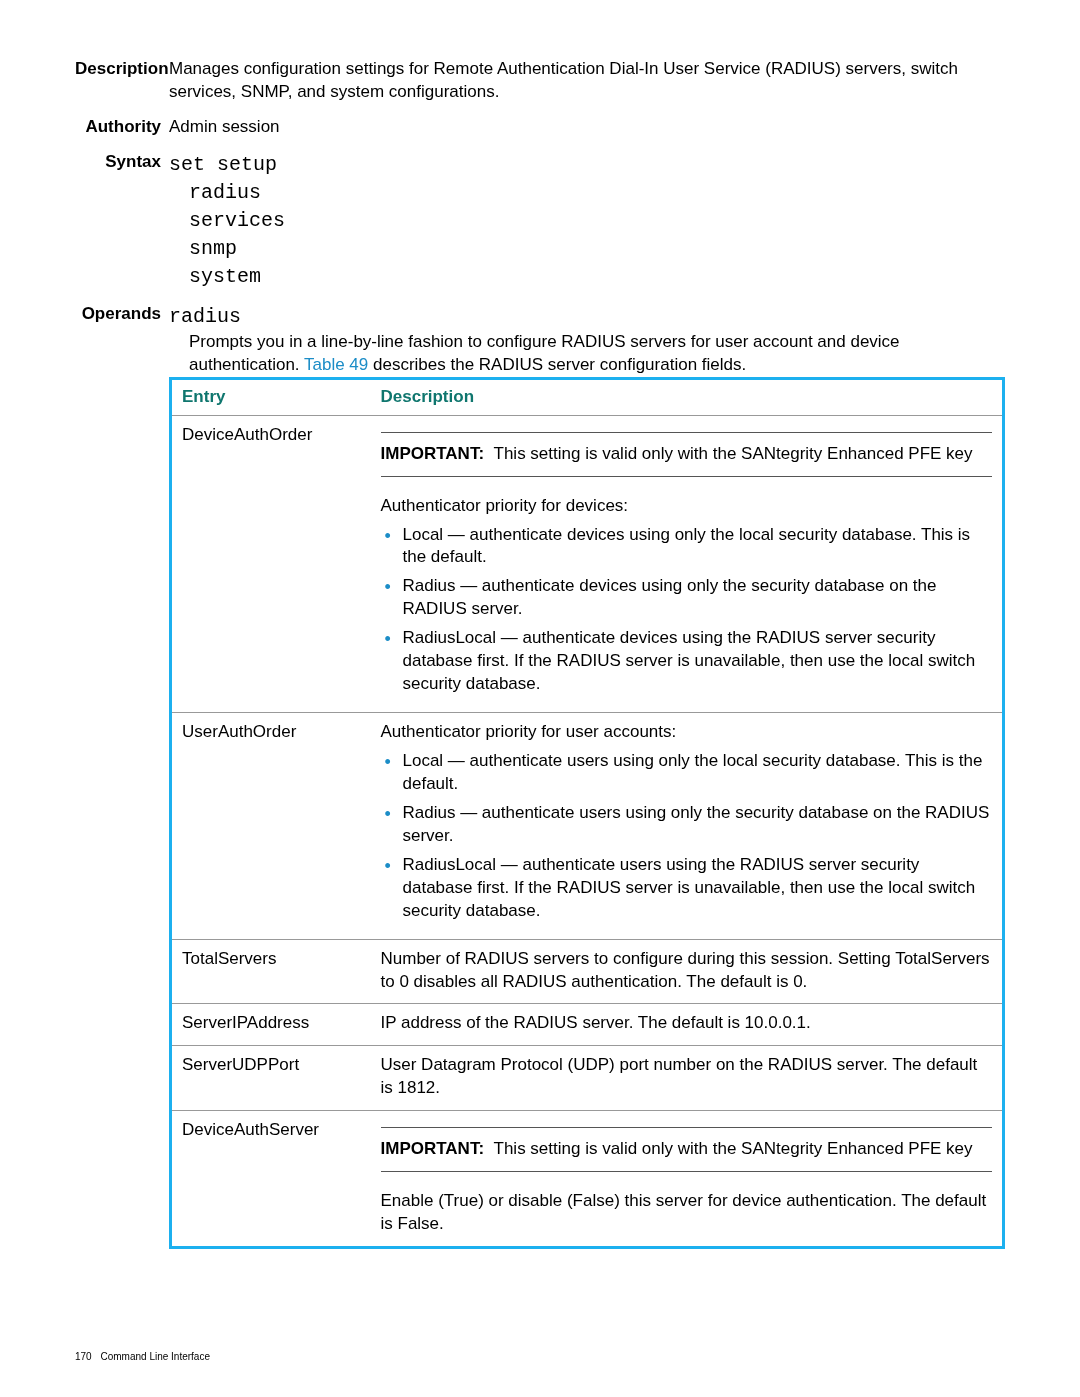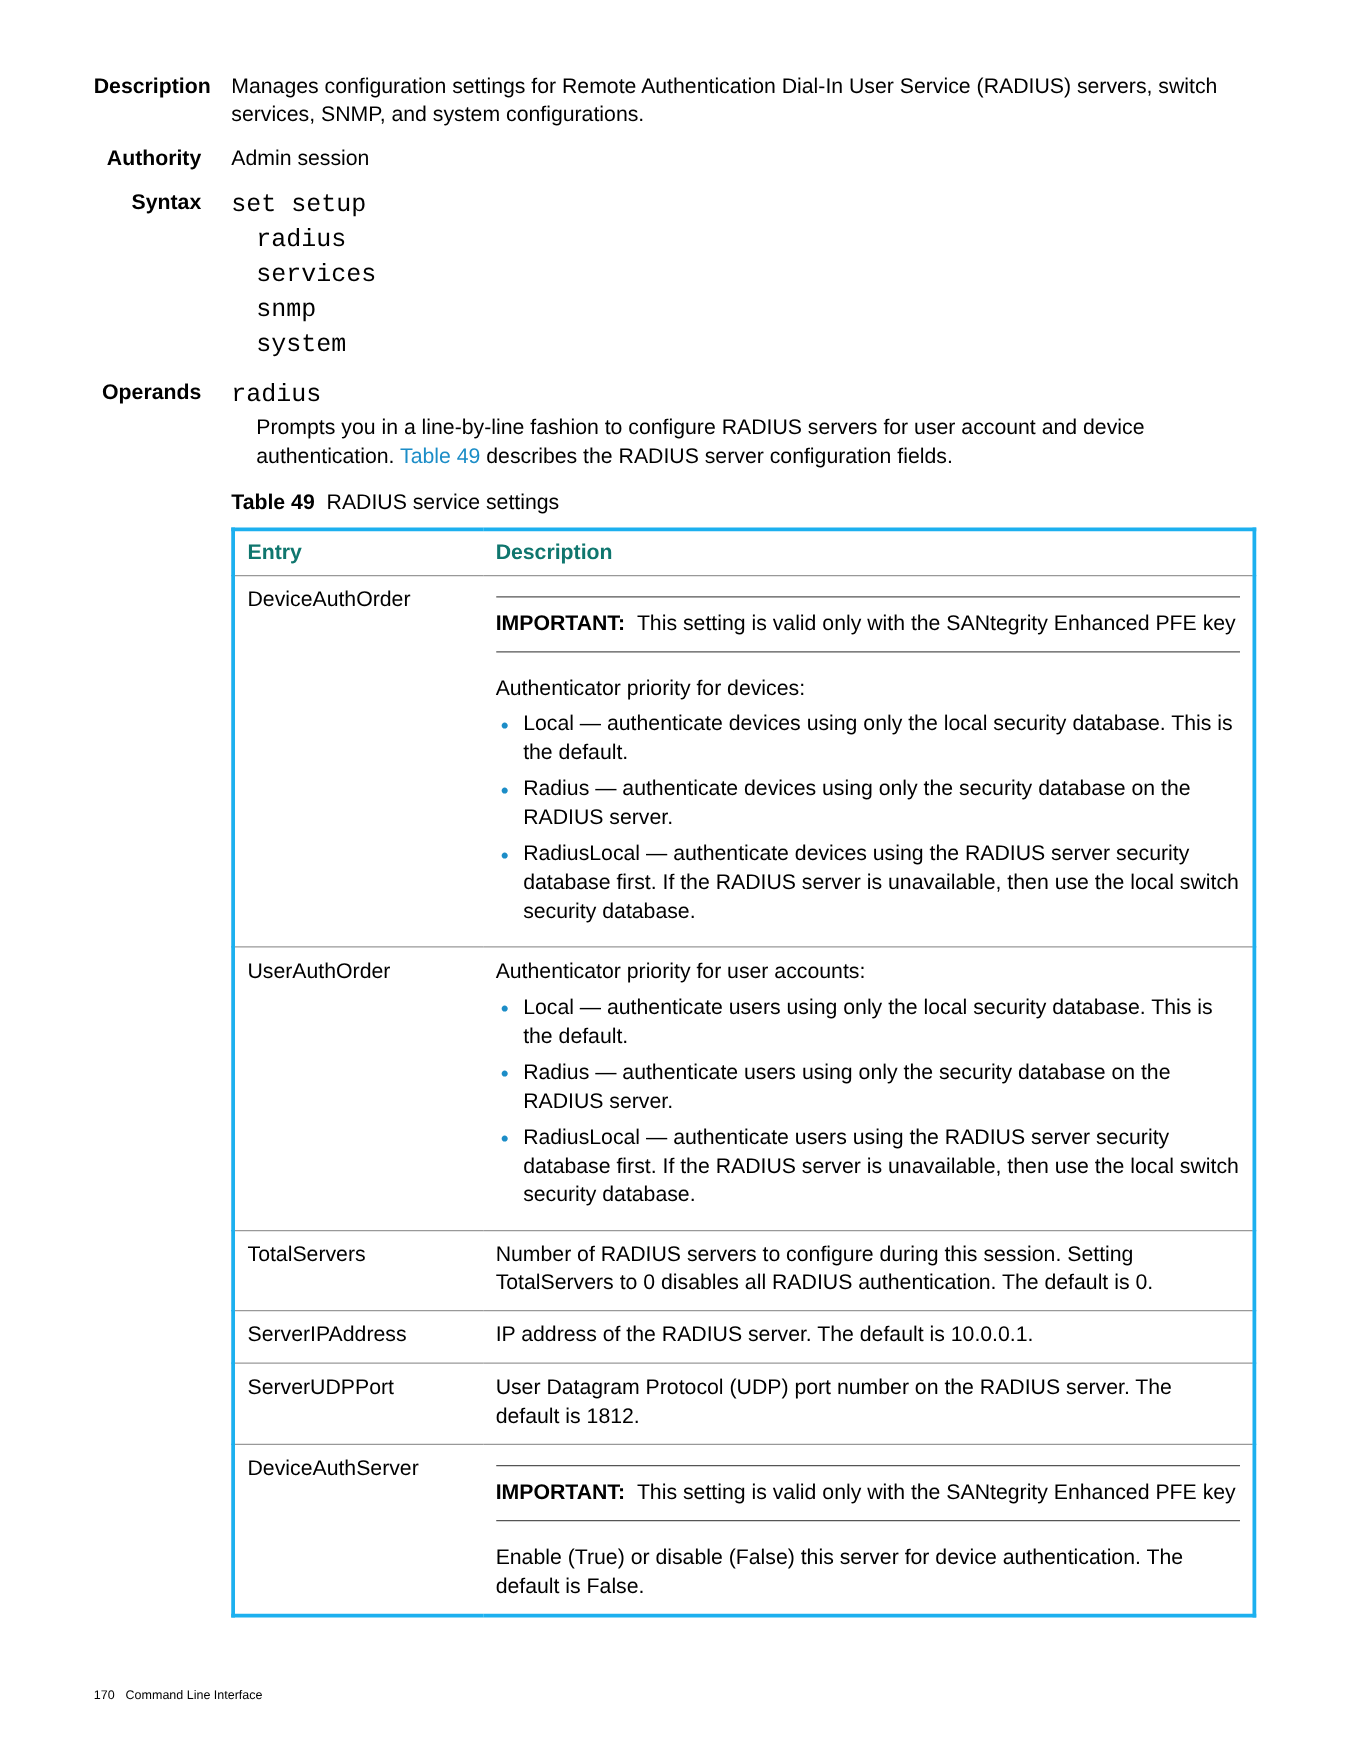--- a/index.html
+++ b/index.html
@@ -19,21 +19,20 @@
   .title-bar {
     background: #bee3f1;
     padding: 8px 14px;
     font-size: 24px;
     font-weight: normal;
     margin-bottom: 28px;
   }
   .def-row {
     display: flex;
     margin-bottom: 12px;
-    gap: 16px;
   }
   .def-label {
     width: 94px;
     text-align: right;
     font-weight: bold;
     padding-right: 8px;
     flex-shrink: 0;
   }
   .def-body {
     flex: 1;
@@ -127,23 +126,20 @@
   </div>
 
   <div class="def-row">
     <div class="def-label">Operands</div>
     <div class="def-body">
       <div class="mono">radius</div>
       <div class="indent">
         <span>Prompts you in a line-by-line fashion to configure RADIUS servers for user account and device authentication. </span><span class="link">Table 49</span><span> describes the RADIUS server configuration fields.</span>
       </div>
 
-      <div class="table-caption">
-        <span class="tcap-label">Table 49</span>&nbsp;&nbsp;<span>RADIUS service settings</span>
-      </div>
 
       <table class="rtable">
         <thead>
           <tr>
             <th>Entry</th>
             <th>Description</th>
           </tr>
         </thead>
         <tbody>
           <tr>

